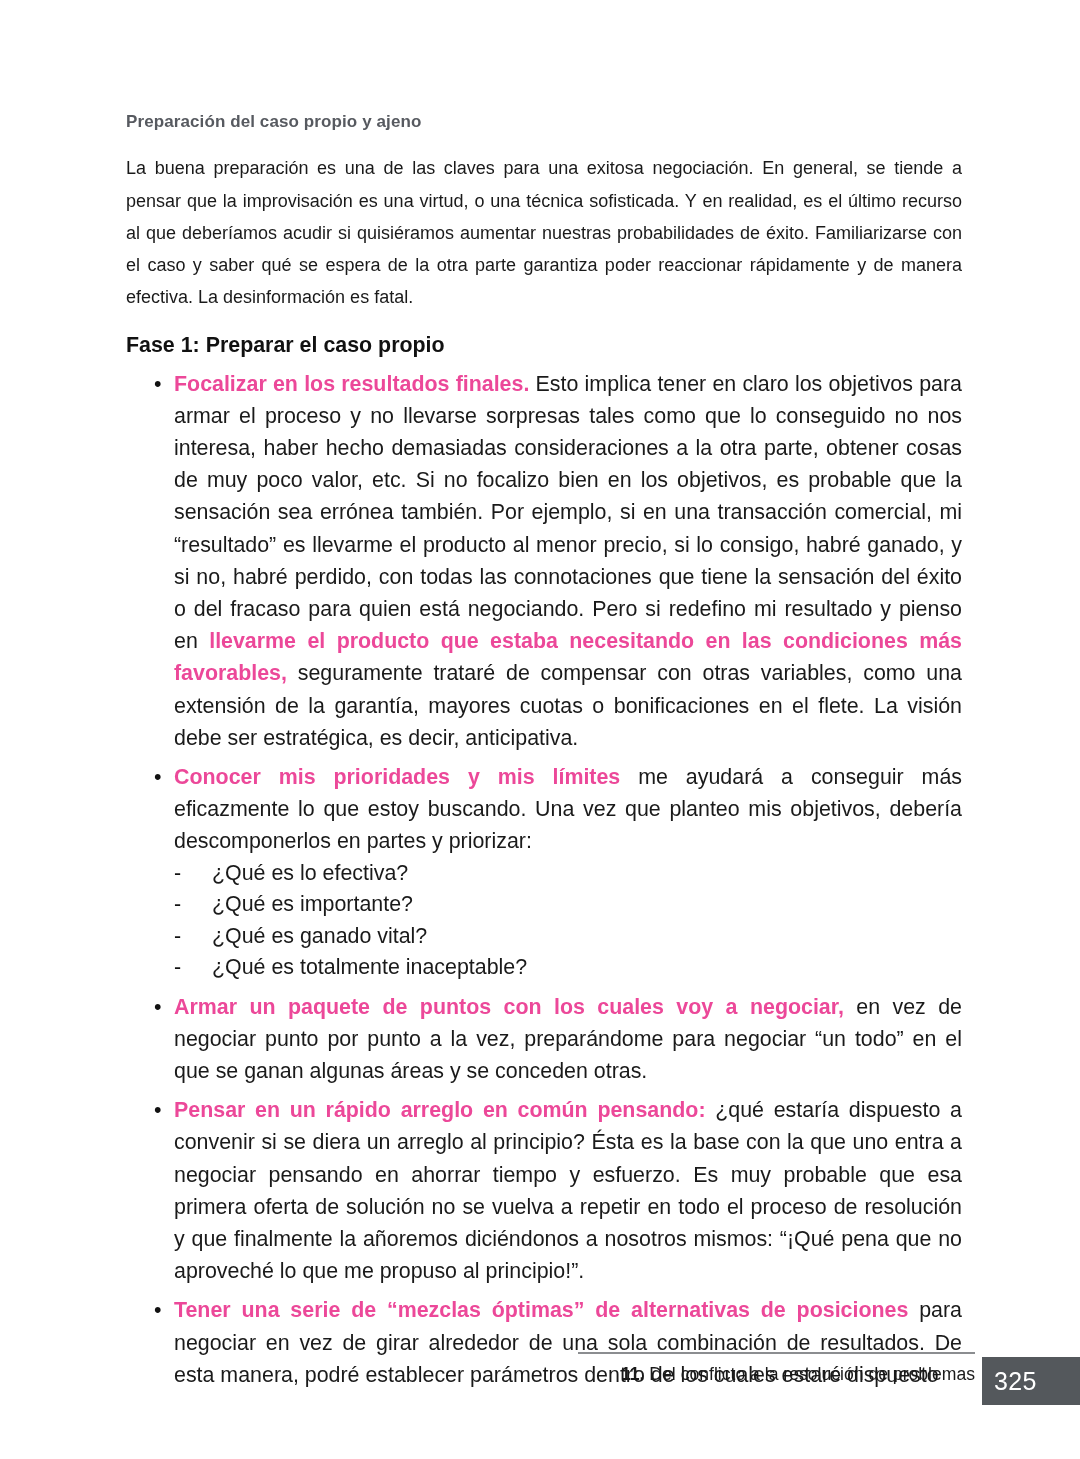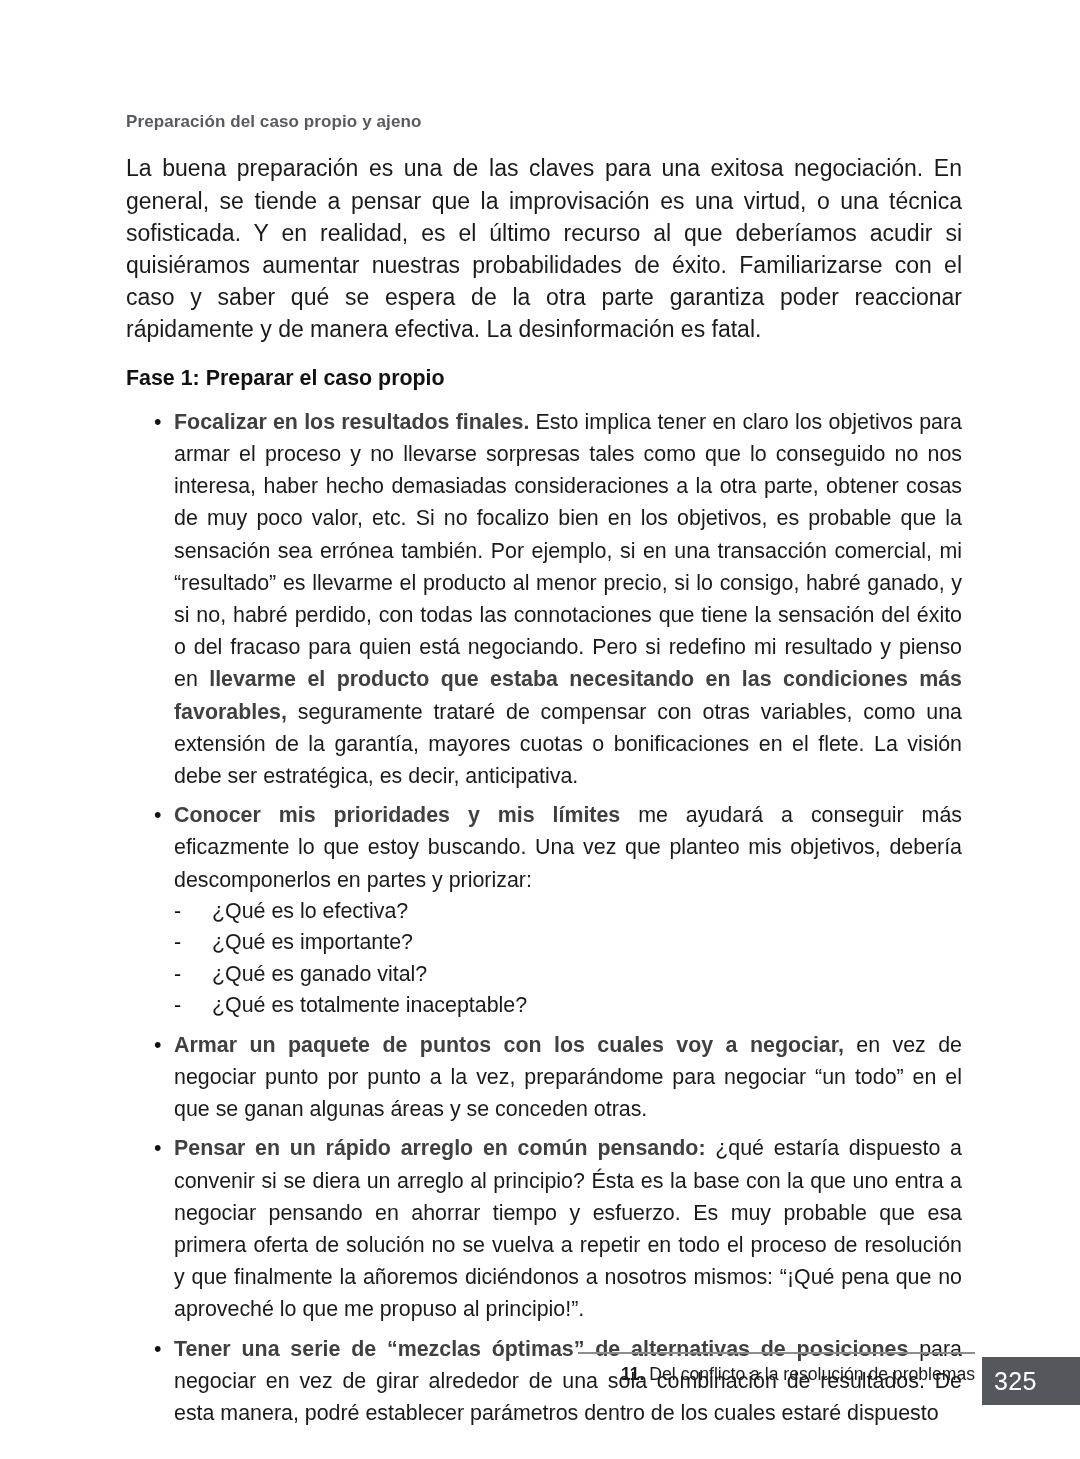--- a/index.html
+++ b/index.html
@@ -34,33 +34,33 @@
     font-size: 17px;
     font-weight: bold;
     color: #575a60;
     letter-spacing: 0.1px;
     margin: 0 0 20px 0;
     line-height: 1.2;
   }
 
   
   .body-para {
-    font-size: 23px;
+    font-size: 18px;
     line-height: 32.2px;
     text-align: justify;
     text-justify: inter-word;
     margin: 0 0 16px 0;
     color: #1a1a1a;
   }
 
   .sub-heading {
     font-size: 21.4px;
     line-height: 32.2px;
     font-weight: bold;
-    margin: 0 0 12px 0;
+    margin: 0 0 6px 0;
     color: #111111;
   }
 
   
   .bullet-list {
     margin: 0;
     padding: 0;
     list-style: none;
   }
   .bullet-item {
@@ -77,21 +77,21 @@
     position: absolute;
     left: 28px;
     top: 0;
     font-size: 21.4px;
     line-height: 32.2px;
     color: #111111;
   }
   .bullet-item b,
   .bullet-item strong {
     font-weight: bold;
-    color: #404040;
+    color: #ec4899;
   }
 
   
   .dash-list {
     margin: 0;
     padding: 0;
     list-style: none;
   }
   .dash-item {
     position: relative;

